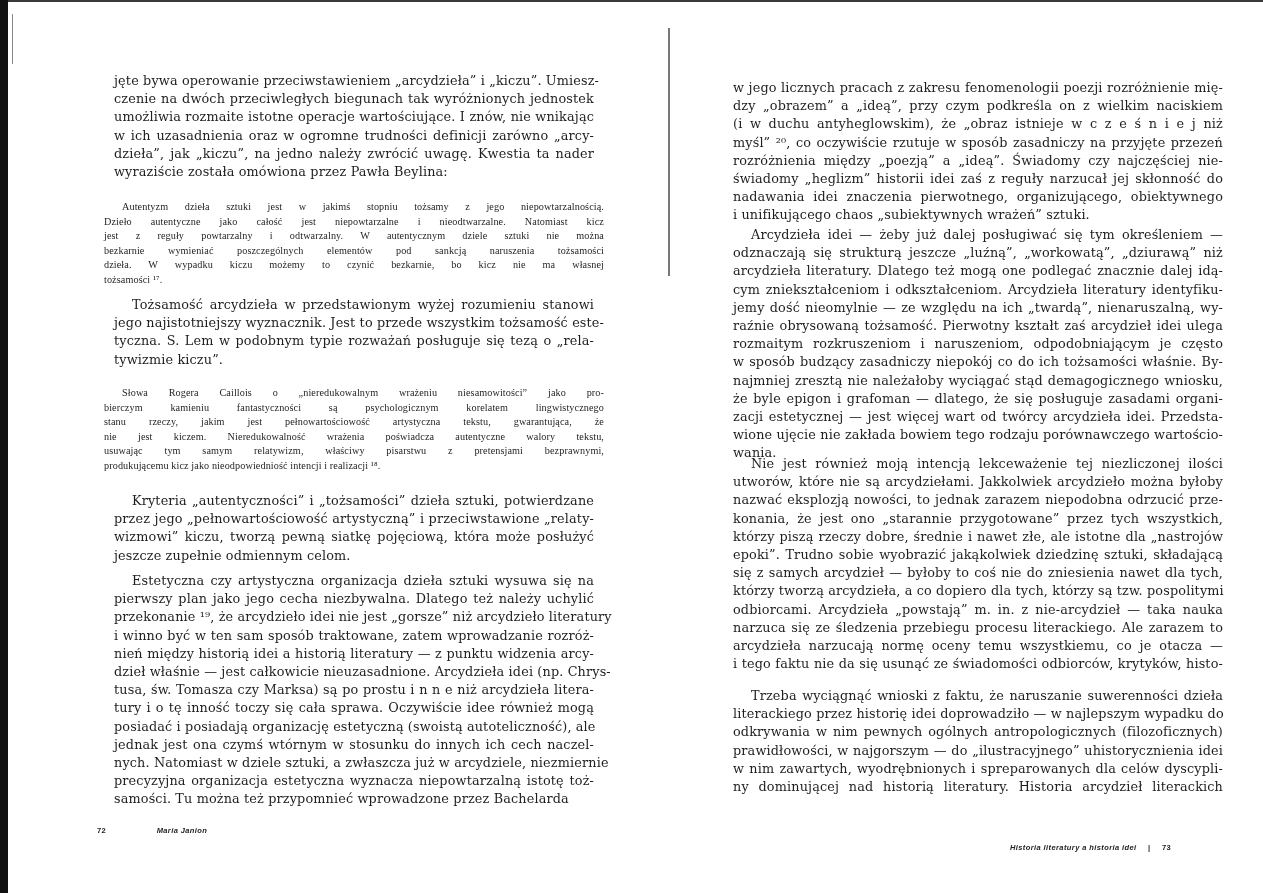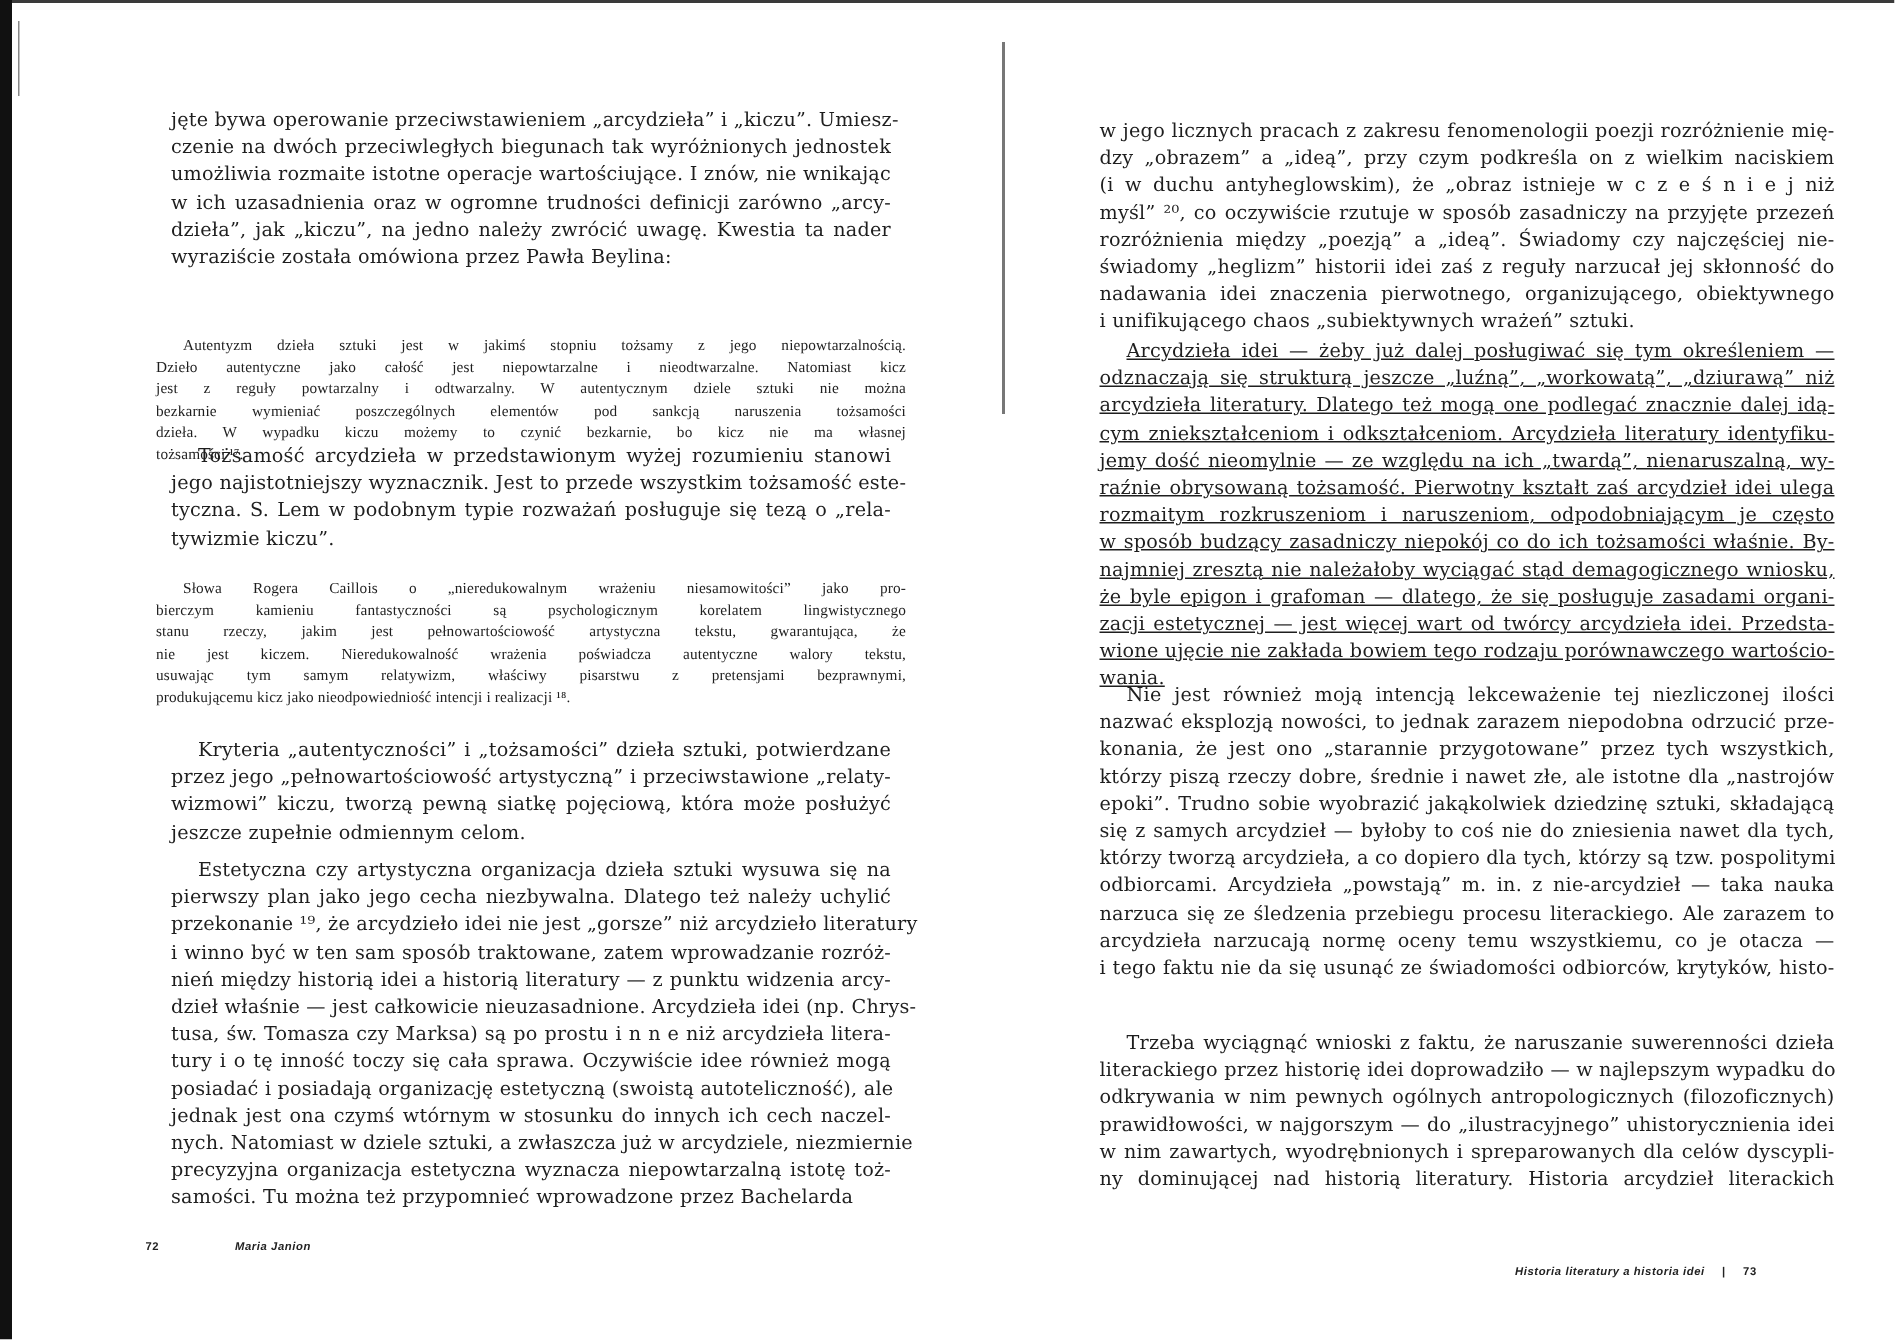--- a/index.html
+++ b/index.html
@@ -43,21 +43,21 @@
 <div class="page page-left">
   <div id="left-flow">
       <div class="para body-text" style="position: absolute; left: 0px; width: 100%; top: 72px;">
         <span class="line">jęte bywa operowanie przeciwstawieniem „arcydzieła” i „kiczu”. Umiesz-</span>
         <span class="line">czenie na dwóch przeciwległych biegunach tak wyróżnionych jednostek</span>
         <span class="line">umożliwia rozmaite istotne operacje wartościujące. I znów, nie wnikając</span>
         <span class="line">w ich uzasadnienia oraz w ogromne trudności definicji zarówno „arcy-</span>
         <span class="line">dzieła”, jak „kiczu”, na jedno należy zwrócić uwagę. Kwestia ta nader</span>
         <span class="line last">wyraziście została omówiona przez Pawła Beylina:</span>
       </div>
-      <div class="para quote-text" style="position: absolute; left: -10px; width: 500px; top: 200px; margin-top: 24px;">
+      <div class="para quote-text" style="position: absolute; left: -10px; width: 500px; top: 200px;">
         <span class="line indent">Autentyzm dzieła sztuki jest w jakimś stopniu tożsamy z jego niepowtarzalnością.</span>
         <span class="line">Dzieło autentyczne jako całość jest niepowtarzalne i nieodtwarzalne. Natomiast kicz</span>
         <span class="line">jest z reguły powtarzalny i odtwarzalny. W autentycznym dziele sztuki nie można</span>
         <span class="line">bezkarnie wymieniać poszczególnych elementów pod sankcją naruszenia tożsamości</span>
         <span class="line">dzieła. W wypadku kiczu możemy to czynić bezkarnie, bo kicz nie ma własnej</span>
         <span class="line last">tożsamości ¹⁷.</span>
       </div>
       <div class="para body-text" style="position: absolute; left: 0px; width: 100%; top: 296px;">
         <span class="line indent">Tożsamość arcydzieła w przedstawionym wyżej rozumieniu stanowi</span>
         <span class="line">jego najistotniejszy wyznacznik. Jest to przede wszystkim tożsamość este-</span>
@@ -101,37 +101,38 @@
       <div class="para body-text" style="position: absolute; left: 0px; width: 100%; top: 79px;">
         <span class="line">w jego licznych pracach z zakresu fenomenologii poezji rozróżnienie mię-</span>
         <span class="line">dzy „obrazem” a „ideą”, przy czym podkreśla on z wielkim naciskiem</span>
         <span class="line">(i w duchu antyheglowskim), że „obraz istnieje  w c z e ś n i e j  niż</span>
         <span class="line">myśl” ²⁰, co oczywiście rzutuje w sposób zasadniczy na przyjęte przezeń</span>
         <span class="line">rozróżnienia między „poezją” a „ideą”. Świadomy czy najczęściej nie-</span>
         <span class="line">świadomy „heglizm” historii idei zaś z reguły narzucał jej skłonność do</span>
         <span class="line">nadawania idei znaczenia pierwotnego, organizującego, obiektywnego</span>
         <span class="line last">i unifikującego chaos „subiektywnych wrażeń” sztuki.</span>
       </div>
-      <div class="para body-text" style="position: absolute; left: 0px; width: 100%; top: 226px; text-decoration: underline;">
+      <div class="para body-text" style="position: absolute; left: 0px; width: 100%; top: 226px;">
         <span class="line indent">Arcydzieła idei — żeby już dalej posługiwać się tym określeniem —</span>
         <span class="line">odznaczają się strukturą jeszcze „luźną”, „workowatą”, „dziurawą” niż</span>
         <span class="line">arcydzieła literatury. Dlatego też mogą one podlegać znacznie dalej idą-</span>
         <span class="line">cym zniekształceniom i odkształceniom. Arcydzieła literatury identyfiku-</span>
         <span class="line">jemy dość nieomylnie — ze względu na ich „twardą”, nienaruszalną, wy-</span>
         <span class="line">raźnie obrysowaną tożsamość. Pierwotny kształt zaś arcydzieł idei ulega</span>
         <span class="line">rozmaitym rozkruszeniom i naruszeniom, odpodobniającym je często</span>
         <span class="line">w sposób budzący zasadniczy niepokój co do ich tożsamości właśnie. By-</span>
         <span class="line">najmniej zresztą nie należałoby wyciągać stąd demagogicznego wniosku,</span>
         <span class="line">że byle epigon i grafoman — dlatego, że się posługuje zasadami organi-</span>
         <span class="line">zacji estetycznej — jest więcej wart od twórcy arcydzieła idei. Przedsta-</span>
         <span class="line">wione ujęcie nie zakłada bowiem tego rodzaju porównawczego wartościo-</span>
         <span class="line last">wania.</span>
       </div>
       <div class="para body-text" style="position: absolute; left: 0px; width: 100%; top: 455px;">
         <span class="line indent">Nie jest również moją intencją lekceważenie tej niezliczonej ilości</span>
+        <span class="line">utworów, które nie są arcydziełami. Jakkolwiek arcydzieło można byłoby</span>
         <span class="line">nazwać eksplozją nowości, to jednak zarazem niepodobna odrzucić prze-</span>
         <span class="line">konania, że jest ono „starannie przygotowane” przez tych wszystkich,</span>
         <span class="line">którzy piszą rzeczy dobre, średnie i nawet złe, ale istotne dla „nastrojów</span>
         <span class="line">epoki”. Trudno sobie wyobrazić jakąkolwiek dziedzinę sztuki, składającą</span>
         <span class="line">się z samych arcydzieł — byłoby to coś nie do zniesienia nawet dla tych,</span>
         <span class="line">którzy tworzą arcydzieła, a co dopiero dla tych, którzy są tzw. pospolitymi</span>
         <span class="line">odbiorcami. Arcydzieła „powstają” m. in. z nie-arcydzieł — taka nauka</span>
         <span class="line">narzuca się ze śledzenia przebiegu procesu literackiego. Ale zarazem to</span>
         <span class="line">arcydzieła narzucają normę oceny temu wszystkiemu, co je otacza —</span>
         <span class="line">i tego faktu nie da się usunąć ze świadomości odbiorców, krytyków, histo-</span>

